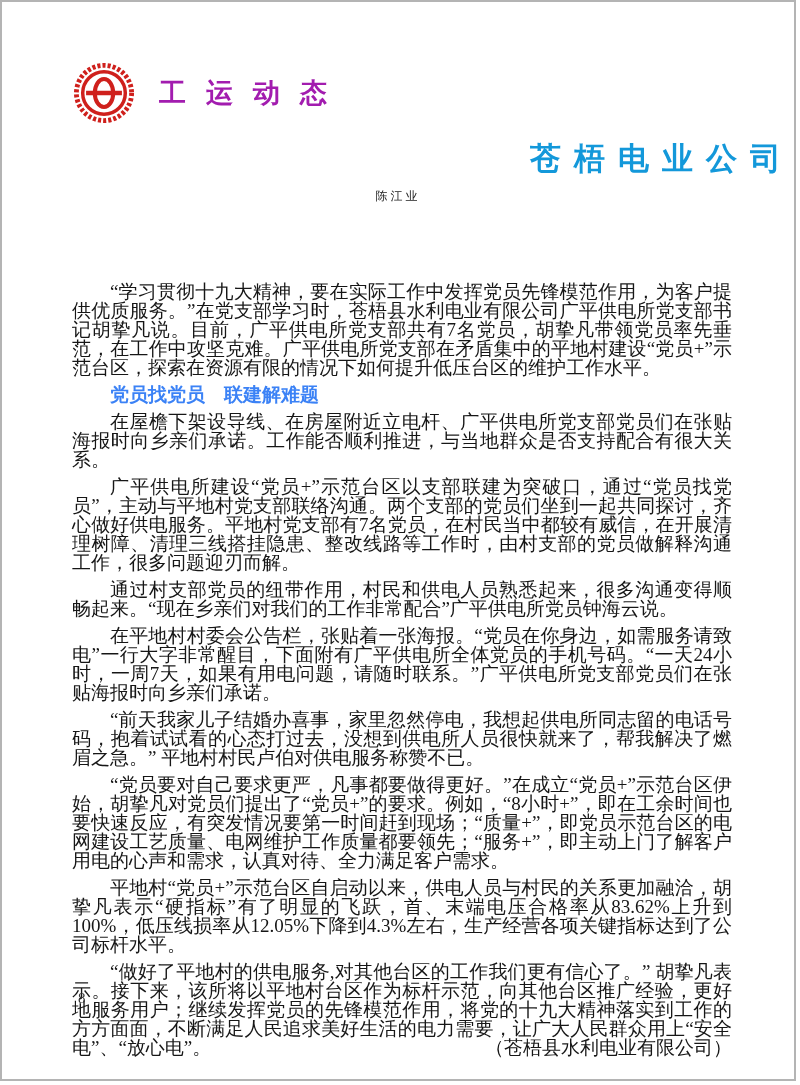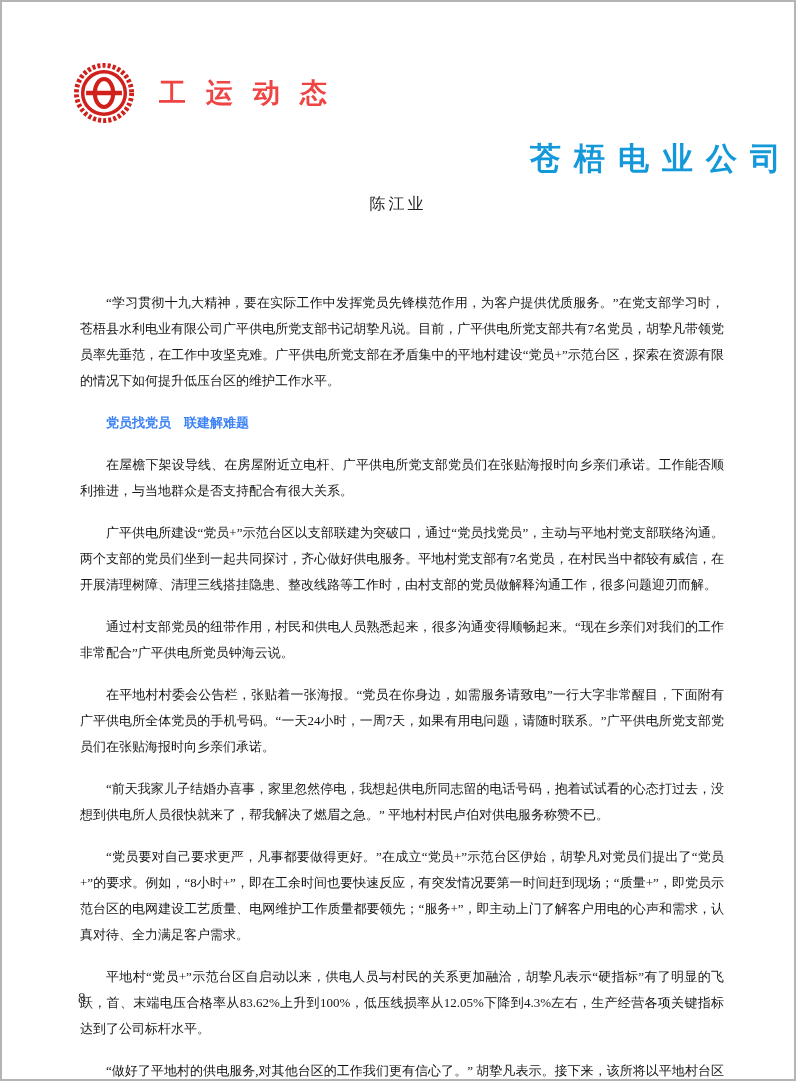--- a/index.html
+++ b/index.html
@@ -22,21 +22,21 @@
     left: 71px; top: 60px;
     display: flex; align-items: center;
   }
   .masthead svg { display: block; }
   .masthead-title {
     margin-left: 24px;
     font-family: "Liberation Serif", "DejaVu Serif", serif;
     font-weight: bold;
     font-size: 27px;
     letter-spacing: 20px;
-    color: #ef4444;
+    color: #a21caf;
     white-space: nowrap;
   }
   .title-block { position: absolute; left: 0; top: 138px; width: 100%; text-align: center; }
   .article-title-1 {
     font-family: "Liberation Sans", "DejaVu Sans", sans-serif;
     font-weight: bold;
     color: #1398da;
     font-size: 31px;
     letter-spacing: 13px;
     line-height: 1.2;
@@ -45,40 +45,40 @@
   .article-title-2 {
     font-family: "Liberation Sans", "DejaVu Sans", sans-serif;
     font-weight: bold;
     color: #1398da;
     font-size: 28px;
     letter-spacing: 2px;
     margin-top: 9px;
     line-height: 1.2;
   }
   .author {
-    margin-top: 17px;
-    font-size: 16px;
+    margin-top: 11px;
+    font-size: 12px;
     letter-spacing: 3px;
     color: #222;
   }
   .article-body {
     position: absolute;
     left: 62px; top: 272px;
     width: 676px;
     font-size: 15.5px;
     line-height: 22.6px;
     text-align: justify;
     text-justify: inter-character;
     color: #161616;
   }
   .article-body p, .article-body h3 {
-    margin: 16px; padding: 0;
+    margin: 8px; padding: 0;
     text-indent: 2em;
-    font-size: 13px;
-    line-height: 26px;
+    font-size: 19px;
+    line-height: 19px;
   }
   .article-body h3 {
     font-family: "Liberation Sans", "DejaVu Sans", sans-serif;
     font-weight: bold;
     color: #3b82f6;
   }
   .attribution {
     float: right;
     text-indent: 0;
   }

